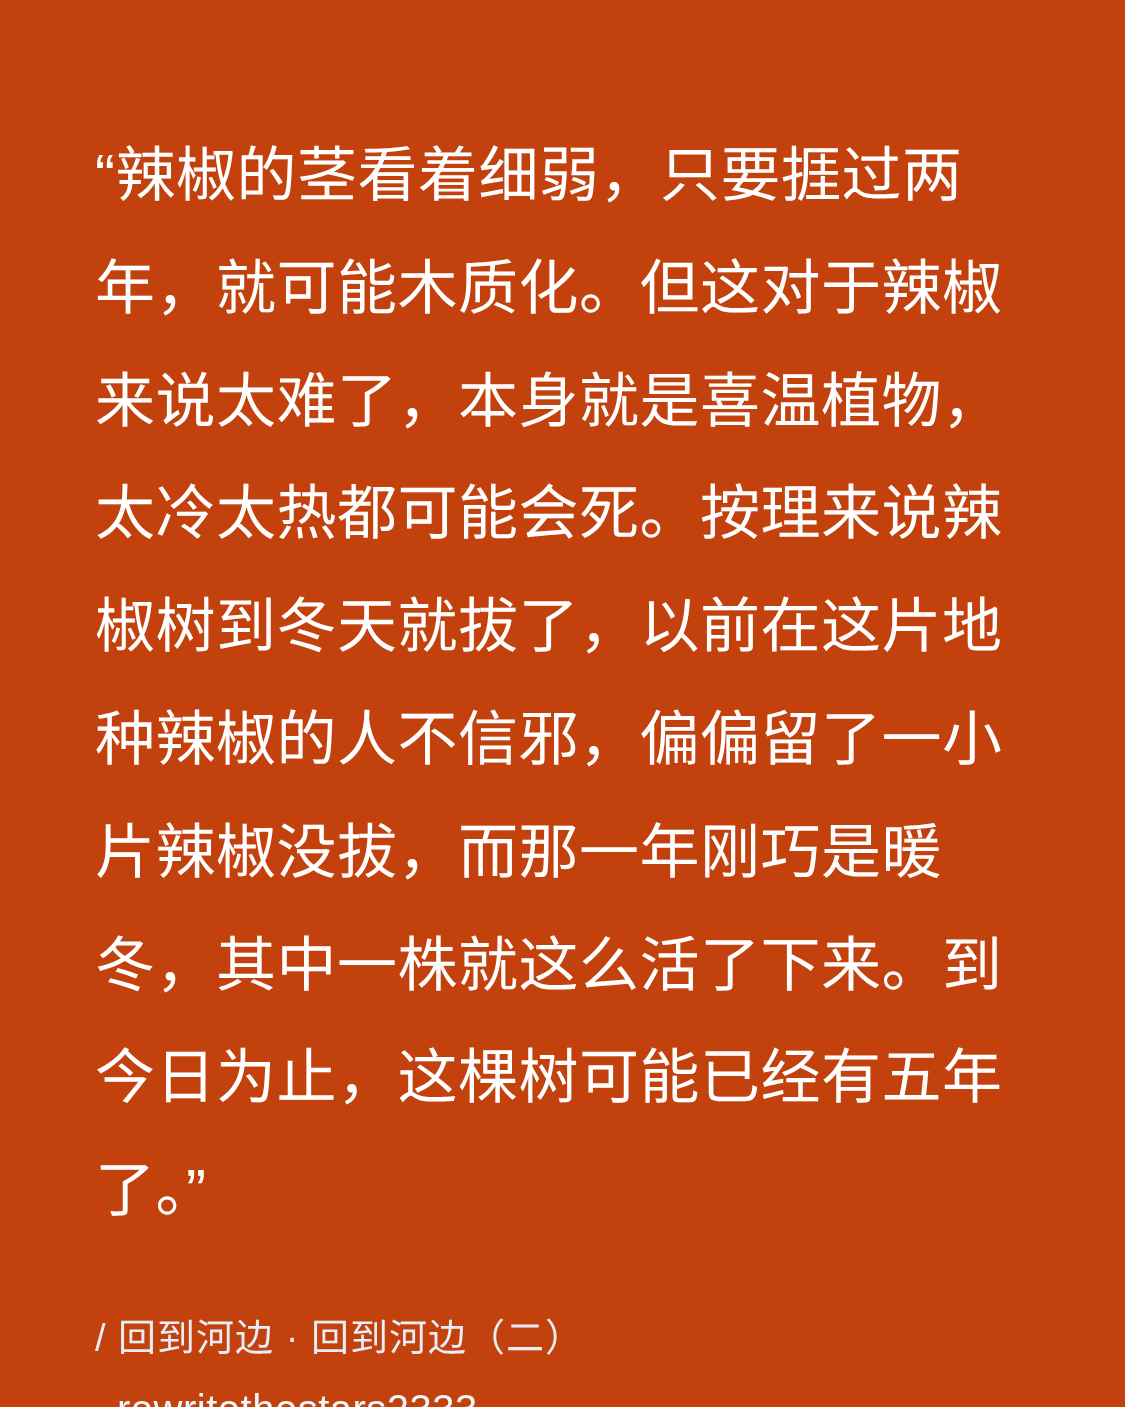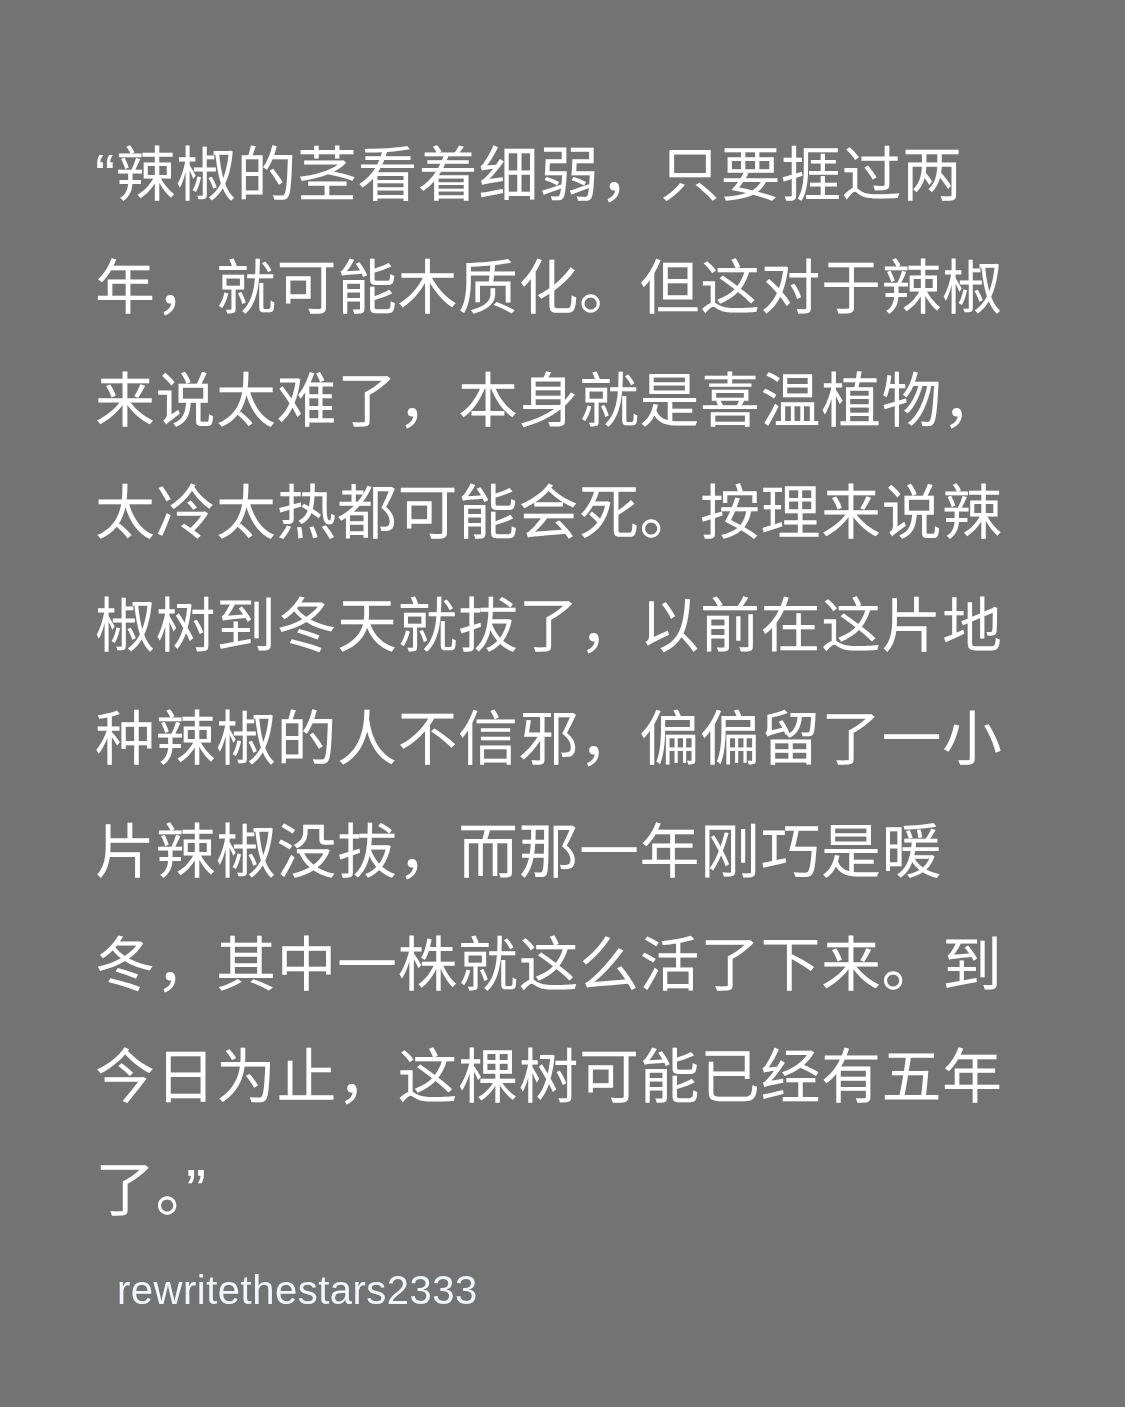--- a/index.html
+++ b/index.html
@@ -13,21 +13,21 @@
     background: #6d86b4;
     font-family: "Liberation Sans", sans-serif;
     overflow: hidden;
   }
   .card {
     position: relative;
     width: 1125px;
     height: 1407px;
     box-sizing: border-box;
     padding: 120px 95px 0 95px;
-    background: #737373;
+    background: #c2410c;
   }
   .quote-body {
     color: #ffffff;
     font-size: 60px;
     line-height: 1.88;
     letter-spacing: 0.5px;
     font-weight: 500;
     text-align: left;
     white-space: pre-wrap;
     word-break: break-all;
@@ -49,14 +49,15 @@
     line-height: 1.4;
     letter-spacing: 0.5px;
     font-weight: 400;
   }
 </style>
 </head>
 <body>
 
 <div class="card">
   <div class="quote-body">“辣椒的茎看着细弱，只要捱过两年，就可能木质化。但这对于辣椒来说太难了，本身就是喜温植物，太冷太热都可能会死。按理来说辣椒树到冬天就拔了，以前在这片地种辣椒的人不信邪，偏偏留了一小片辣椒没拔，而那一年刚巧是暖冬，其中一株就这么活了下来。到今日为止，这棵树可能已经有五年了。”</div>
+  <div class="attribution">/ 回到河边 · 回到河边（二）</div>
   <div class="author">rewritethestars2333</div>
 </div>
 
 </body></html>

